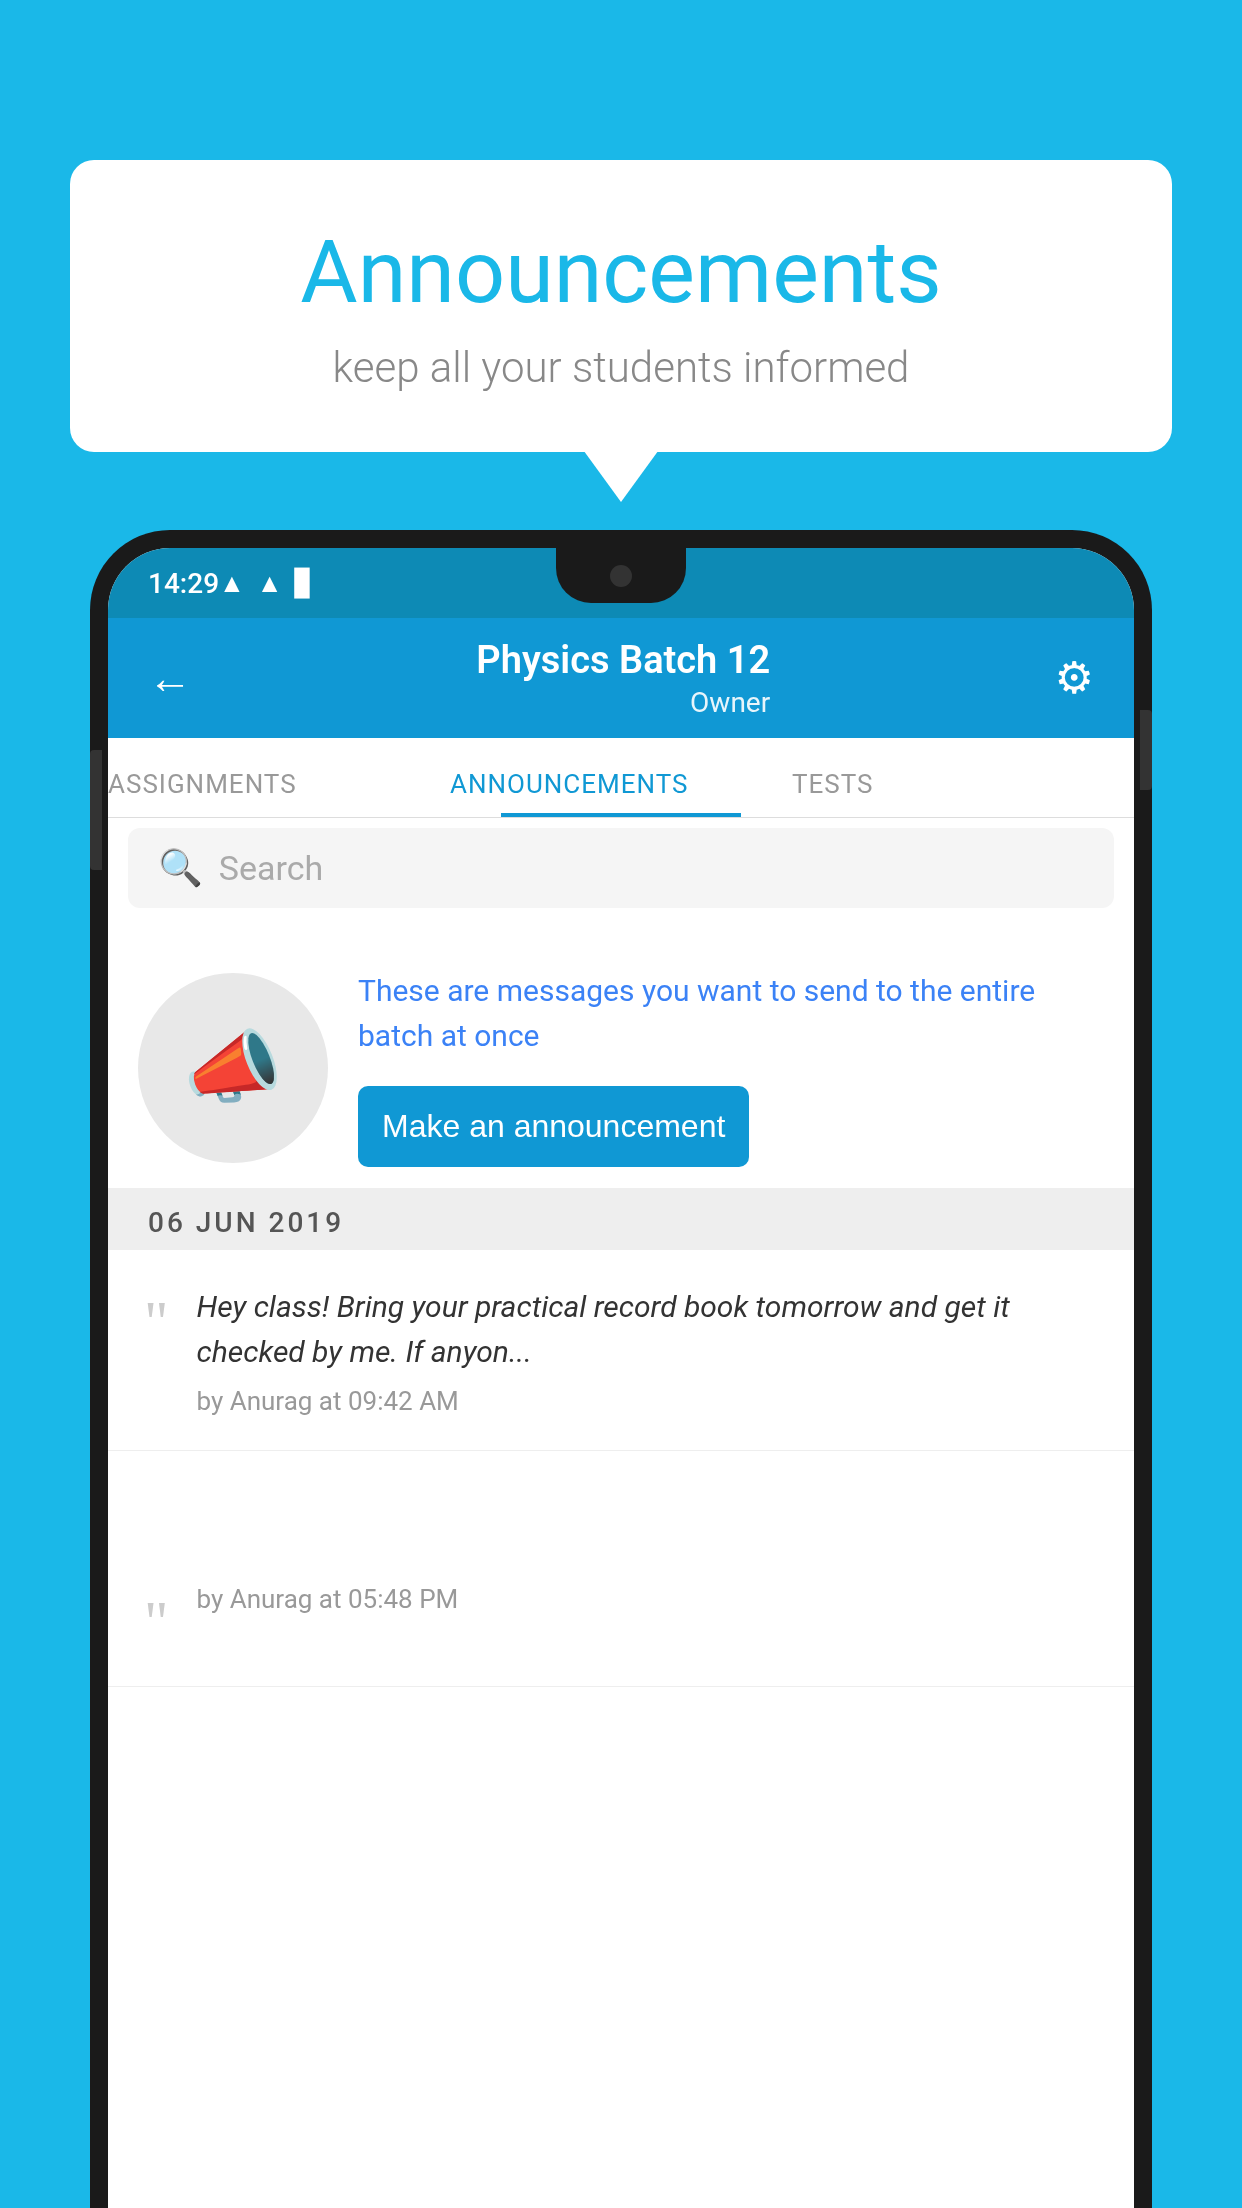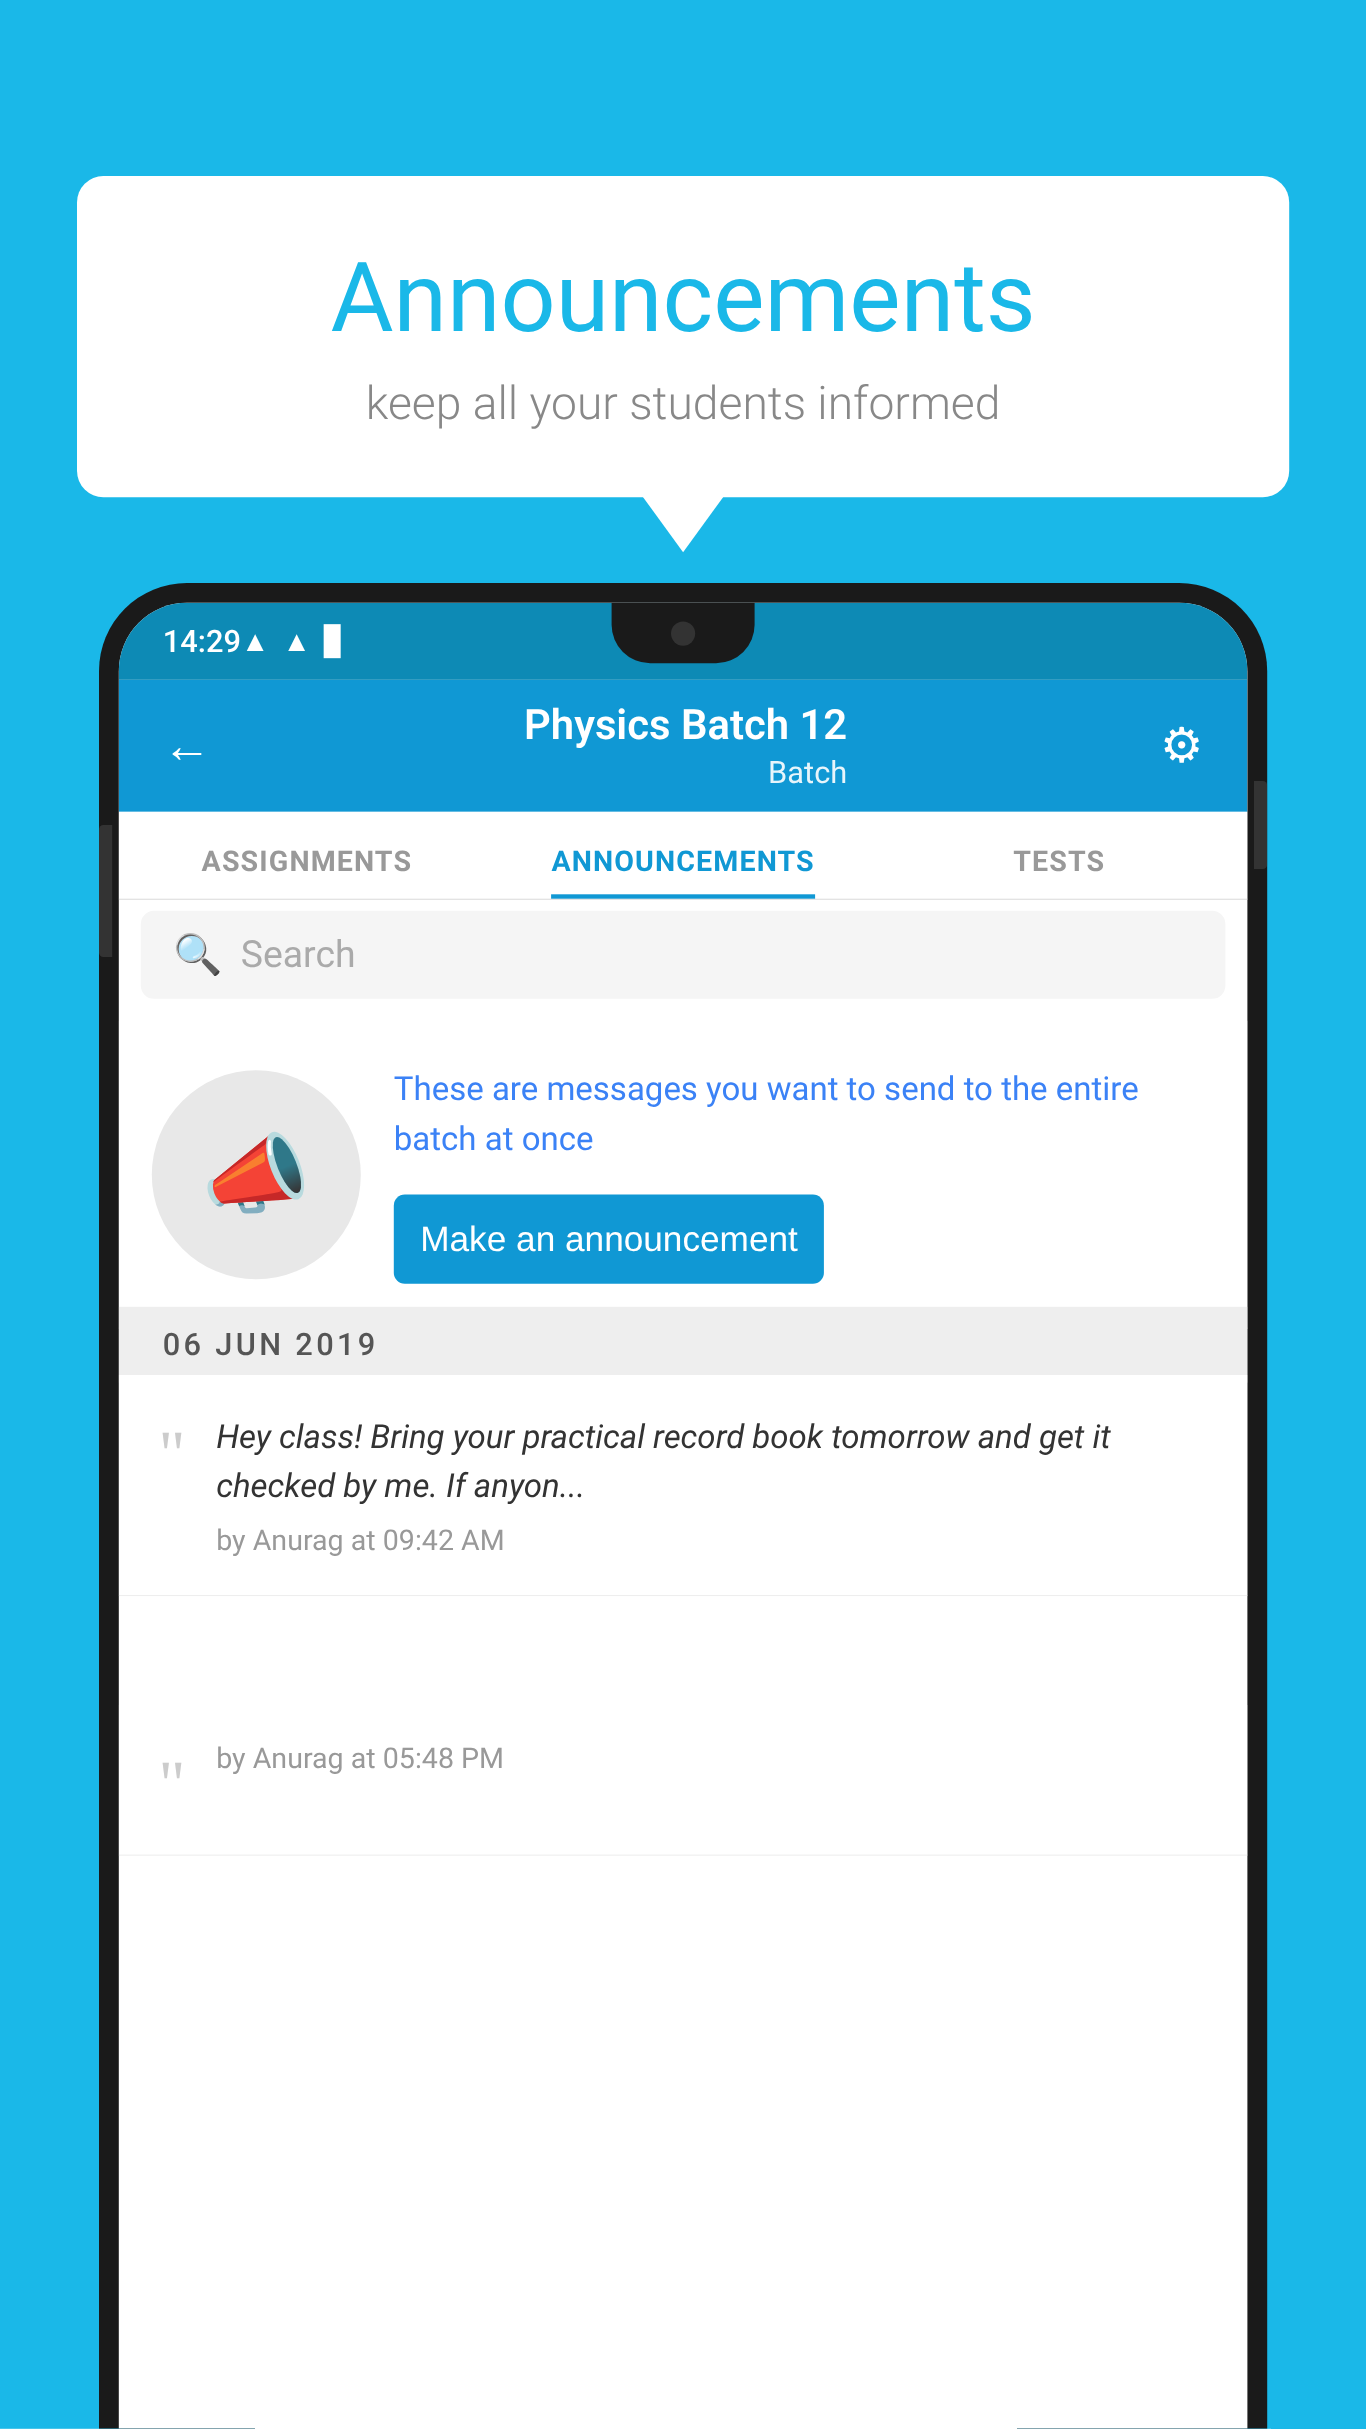--- a/index.html
+++ b/index.html
@@ -168,24 +168,23 @@
       right: 0;
       height: 80px;
       background: white;
       display: flex;
       align-items: flex-end;
       border-bottom: 1px solid #ddd;
     }
 
     .tab {
       flex: 1;
-      text-align: center;
       padding-bottom: 18px;
       font-size: 26px;
-      font-weight: 700;
+      font-weight: 400;
       color: #999;
       letter-spacing: 1px;
       position: relative;
     }
 
     .tab.active {
       color: #1098d4;
     }
 
     .tab.active::after {
@@ -405,21 +404,21 @@
         <span class="status-icon">▲</span>
         <span class="status-icon">▲</span>
         <span class="status-icon">▊</span>
       </div>
     </div>
 
     <div class="app-header">
       <span class="back-arrow">←</span>
       <div class="header-center">
         <div class="header-title">Physics Batch 12</div>
-        <div class="header-subtitle">Batch</div>
+        <div class="header-subtitle">Owner</div>
       </div>
       <span class="header-gear">⚙</span>
     </div>
 
     <div class="tabs-container">
       <div class="tab">
         <span>ASSIGNMENTS</span>
       </div>
       <div class="tab active">
         <span>ANNOUNCEMENTS</span>

